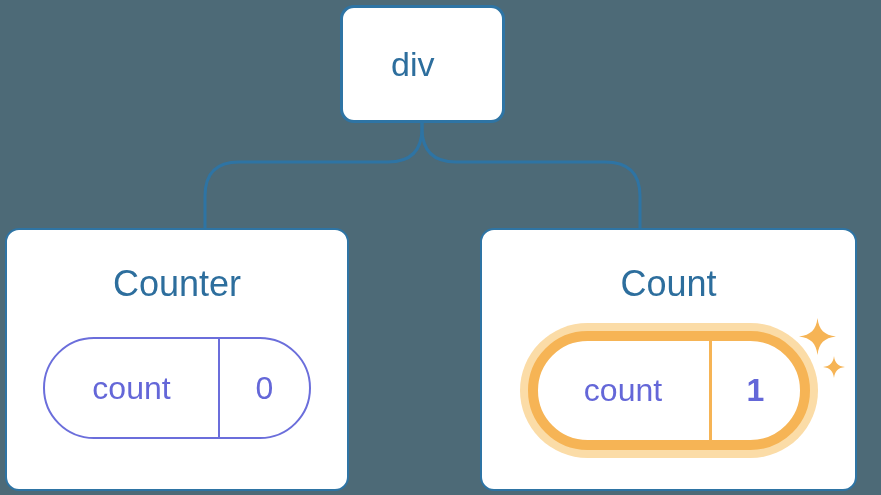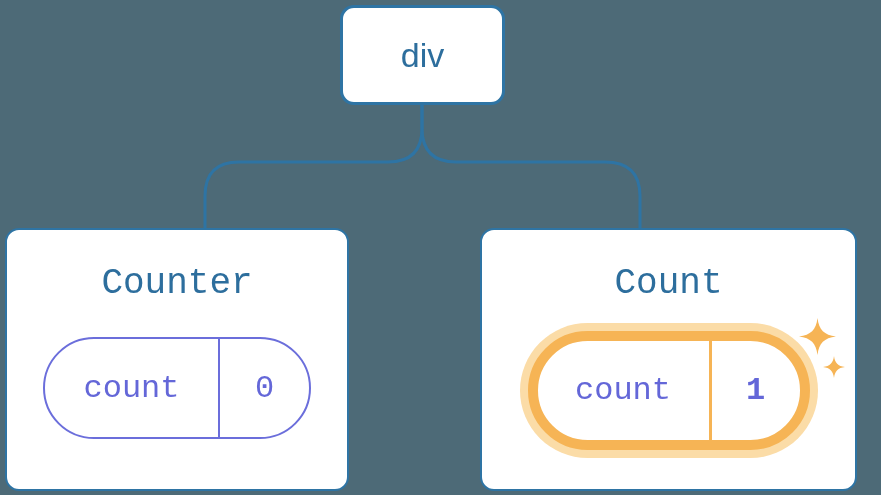--- a/index.html
+++ b/index.html
@@ -3,31 +3,31 @@
 <meta charset="utf-8">
 <style>
   html,body{margin:0;padding:0;}
   .stage{
     position:relative;width:881px;height:495px;overflow:hidden;
     background:var(--c-background,#4D6A77);
     font-family:"Liberation Sans",sans-serif;
   }
   .connector-svg{position:absolute;left:0;top:0;}
   .node-root{
-    position:absolute;left:340px;top:5px;width:165px;height:100px;
+    position:absolute;left:340px;top:5px;width:165px;height:118px;
     box-sizing:border-box;background:var(--c-card-background,#fff);
     border:3px solid var(--c-blue-border,#2E74A4);border-radius:14px;
-    display:flex;align-items:center;justify-content:center;
-    font-size:34px;font-weight:500;color:var(--c-blue-text,#2D6E9D);
+    display:flex;align-items:center;justify-content:flex-start;
+    font-size:34px;font-weight:500;color:var(--c-blue-text,#2D6E9D);padding-left:48px;
   }
   .card{
     position:absolute;top:228px;height:263px;box-sizing:border-box;
     background:var(--c-card-background,#fff);
     border:2px solid var(--c-blue-border,#2E74A4);border-radius:14px;
-    display:flex;flex-direction:column;align-items:center;font-family:Liberation Mono, monospace;
+    display:flex;flex-direction:column;align-items:center;
   }
   .card-left{left:5px;width:344px;}
   .card-right{left:480px;width:377px;}
   .card-title{
     margin-top:32px;font-size:36px;font-weight:500;line-height:1.2;
     color:var(--c-blue-text,#2D6E9D);
   }
   .pill{
     margin-top:32px;width:268px;height:102px;box-sizing:border-box;
     display:flex;align-items:stretch;overflow:hidden;background:#fff;

